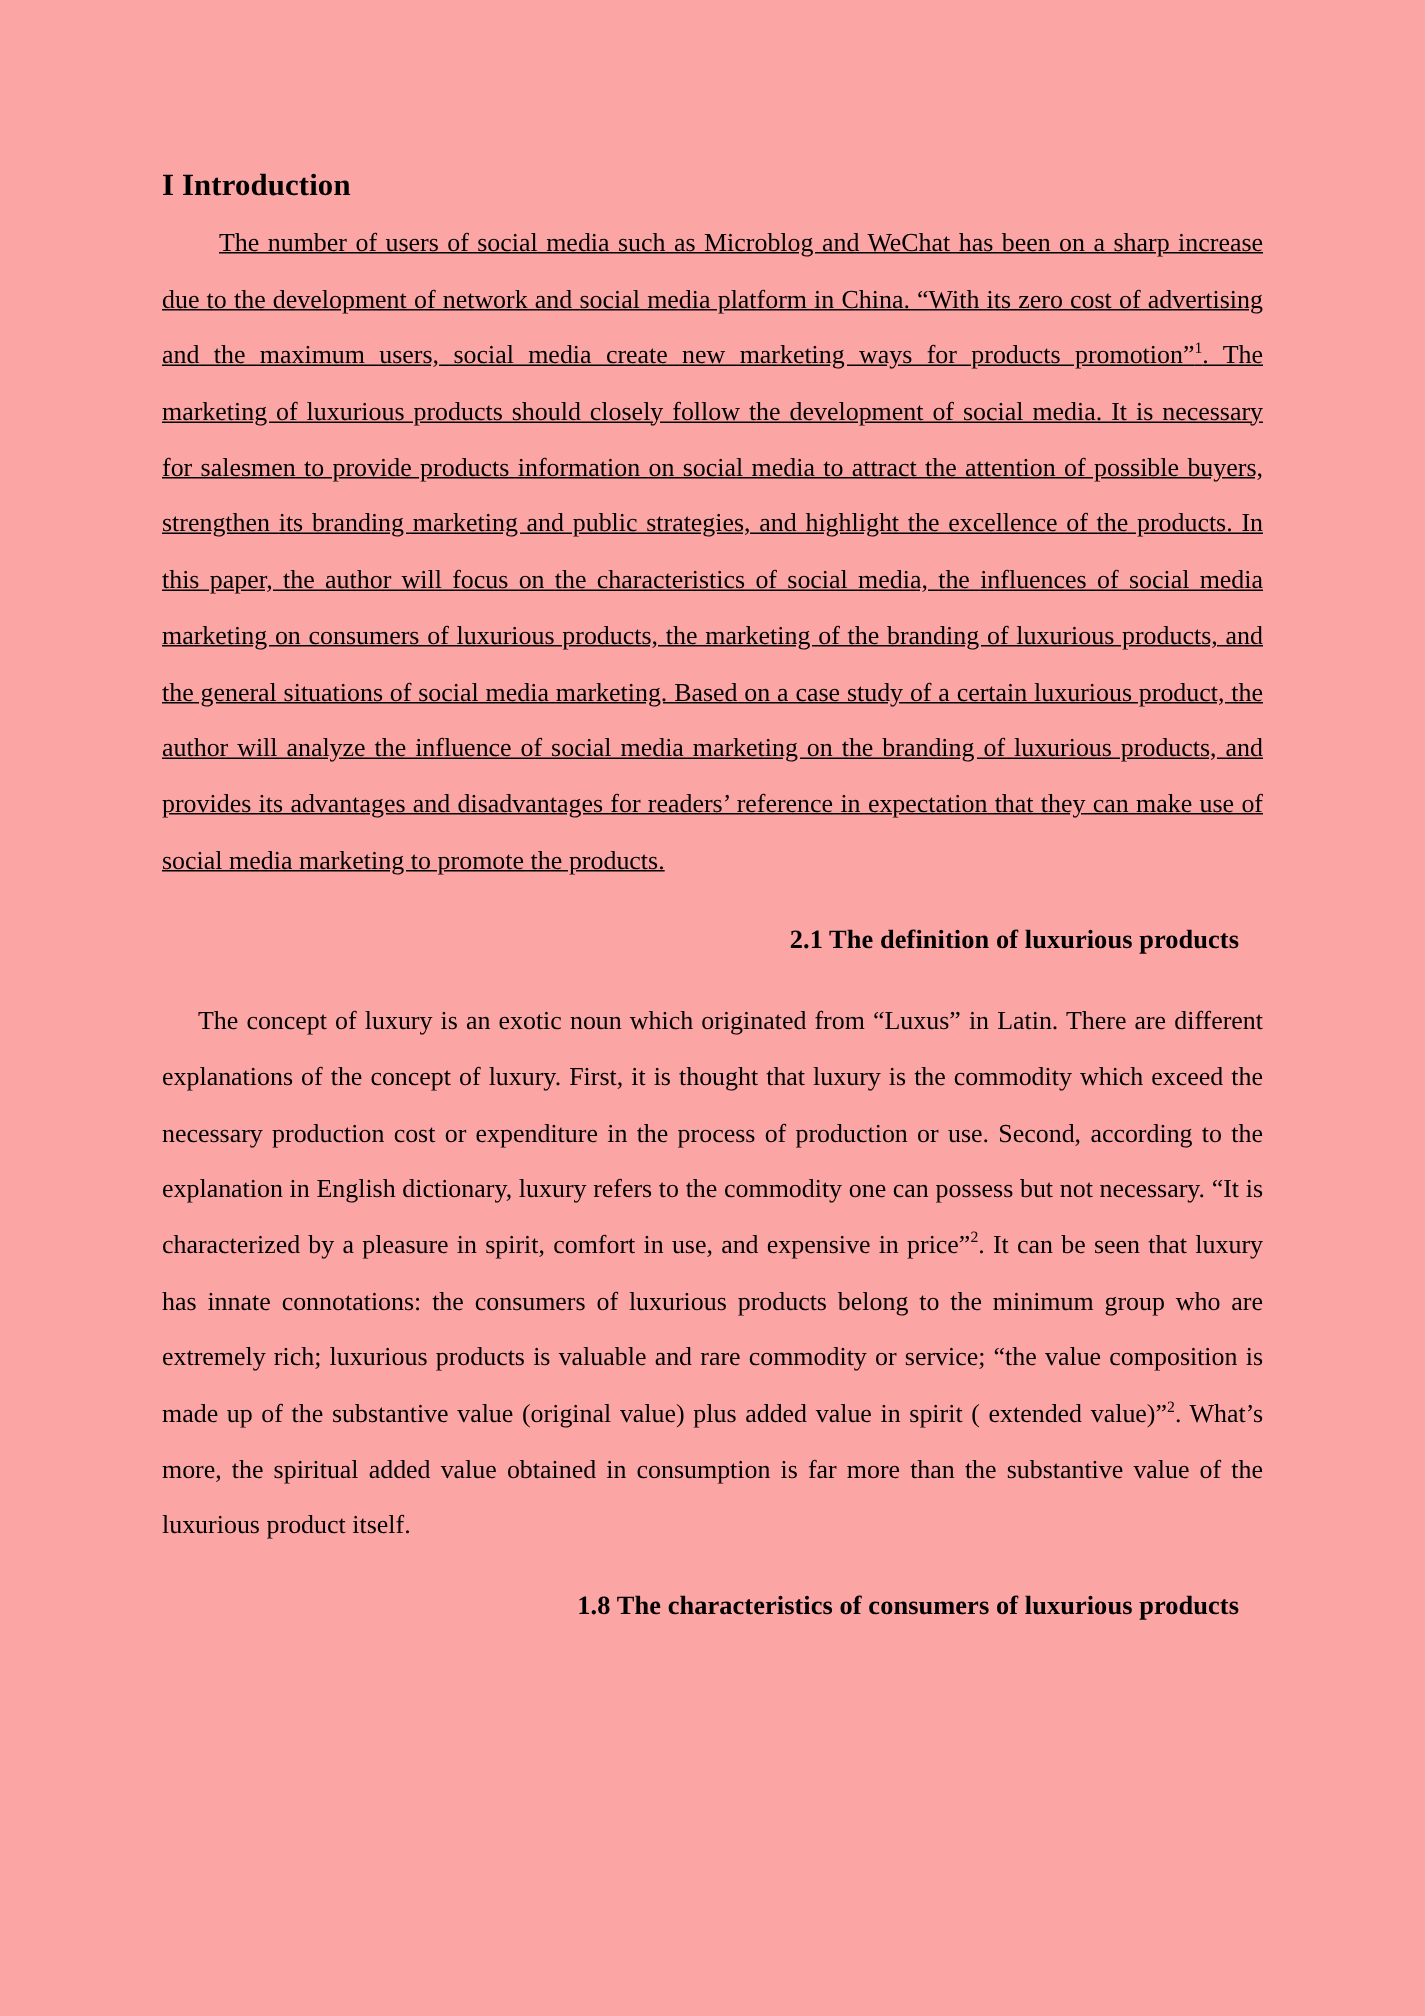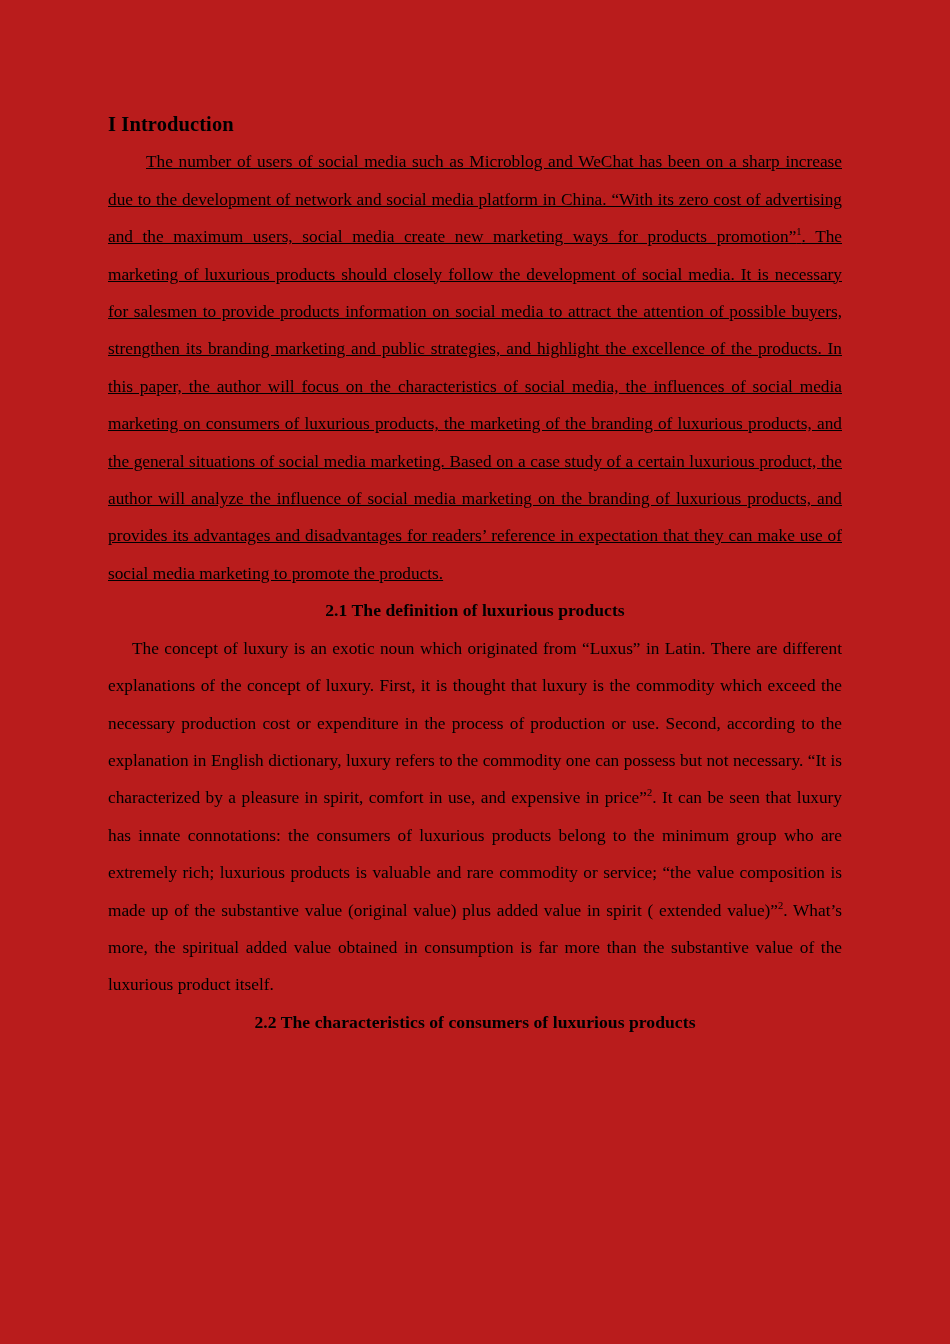--- a/index.html
+++ b/index.html
@@ -14,21 +14,21 @@
     overflow: hidden;
     font-family: "Liberation Serif", "DejaVu Serif", serif;
     color: #000000;
     -webkit-font-smoothing: antialiased;
   }
 
   .page {
     position: relative;
     width: 950px;
     height: 1344px;
-    background: #b91c1c;
+    background: #fca5a5;
     box-sizing: border-box;
     padding-left: 40px;
   }
 
   .content {
     position: absolute;
     left: 108px;
     top: 106px;
     width: 734px;
   }
@@ -42,24 +42,24 @@
     padding: 0;
     letter-spacing: 0.1px;
     text-align: left;
     white-space: pre;
   }
 
   h2.subsection-heading {
     font-size: 17.6px;
     font-weight: bold;
     line-height: 37.4px;
-    margin: 0;
+    margin: 16px;
     padding: 0;
     letter-spacing: 0.05px;
-    text-align: center;
+    text-align: right;
     white-space: pre;
   }
 
   
   p.body-par {
     font-size: 17.3px;
     line-height: 37.4px;
     margin: 0;
     padding: 0;
     text-align: justify;
@@ -85,17 +85,17 @@
 
     <h1 class="section-heading">I Introduction</h1>
 
     <p class="body-par indent-large">The number of users of social media such as Microblog and WeChat has been on a sharp increase due to the development of network and social media platform in China. “With its zero cost of advertising and the maximum users, social media create new marketing ways for products promotion”<sup class="footnote-ref">1</sup>. The marketing of luxurious products should closely follow the development of social media. It is necessary for salesmen to provide products information on social media to attract the attention of possible buyers, strengthen its branding marketing and public strategies, and highlight the excellence of the products. In this paper, the author will focus on the characteristics of social media, the influences of social media marketing on consumers of luxurious products, the marketing of the branding of luxurious products, and the general situations of social media marketing. Based on a case study of a certain luxurious product, the author will analyze the influence of social media marketing on the branding of luxurious products, and provides its advantages and disadvantages for readers’ reference in expectation that they can make use of social media marketing to promote the products.</p>
 
 
     <h2 class="subsection-heading">2.1 The definition of luxurious products</h2>
 
     <p class="body-par indent-small">The concept of luxury is an exotic noun which originated from “Luxus” in Latin. There are different explanations of the concept of luxury. First, it is thought that luxury is the commodity which exceed the necessary production cost or expenditure in the process of production or use. Second, according to the explanation in English dictionary, luxury refers to the commodity one can possess but not necessary. “It is characterized by a pleasure in spirit, comfort in use, and expensive in price”<sup class="footnote-ref">2</sup>. It can be seen that luxury has innate connotations: the consumers of luxurious products belong to the minimum group who are extremely rich; luxurious products is valuable and rare commodity or service; “the value composition is made up of the substantive value (original value) plus added value in spirit ( extended value)”<sup class="footnote-ref">2</sup>. What’s more, the spiritual added value obtained in consumption is far more than the substantive value of the luxurious product itself.</p>
 
-    <h2 class="subsection-heading">2.2 The characteristics of consumers of luxurious products</h2>
+    <h2 class="subsection-heading">1.8 The characteristics of consumers of luxurious products</h2>
 
 
   </div>
 </div>
 
 </body></html>

